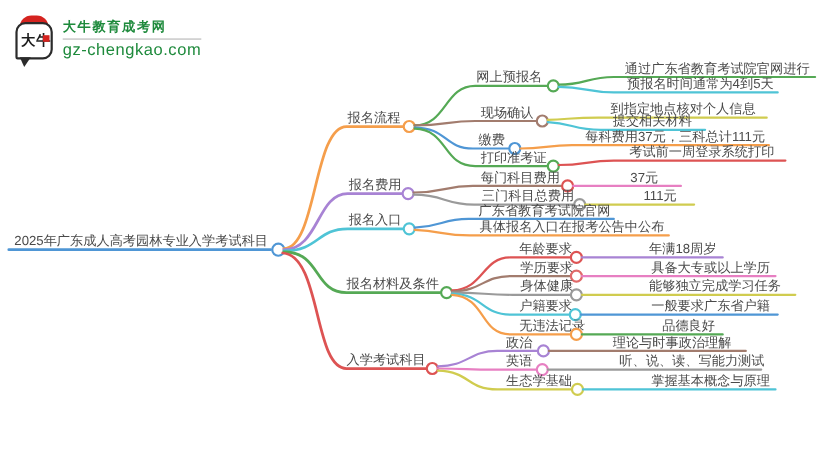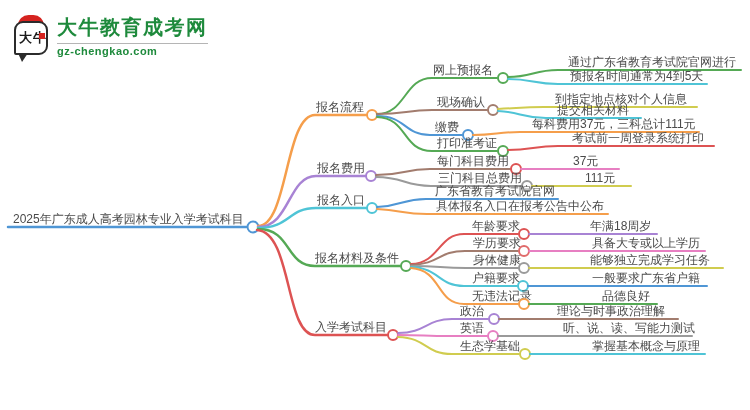--- a/index.html
+++ b/index.html
@@ -11,23 +11,23 @@
   .logo-hat{position:absolute;left:4px;top:0;width:26px;height:13px;background:#d5231f;
     border-radius:13px 13px 3px 3px;}
   .logo-bubble{position:absolute;left:0;top:6px;width:30px;height:30px;background:#fff;
     border:2px solid #2b2b2b;border-radius:9px 9px 9px 2px;}
   .logo-bubble:after{content:"";position:absolute;left:2px;bottom:-9px;width:0;height:0;
     border-left:4px solid transparent;border-right:6px solid transparent;border-top:9px solid #2b2b2b;}
   .logo-chars{position:absolute;left:3px;top:8px;width:28px;font-weight:bold;font-size:13px;
     line-height:13px;color:#1c1c1c;letter-spacing:1px;}
   .logo-seal{position:absolute;right:1px;top:10px;width:6px;height:6px;background:#d5231f;}
   .logo-text{display:flex;flex-direction:column;}
-  .logo-title{font-size:20px;font-weight:bold;letter-spacing:1.5px;}
+  .logo-title{font-size:12px;font-weight:bold;letter-spacing:1.5px;}
   .logo-divider{height:1px;background:#b5b5b5;margin:2px 0 1px 0;width:100%;}
-  .logo-url{font-size:11px;font-weight:bold;letter-spacing:0.5px;}
+  .logo-url{font-size:15px;font-weight:normal;letter-spacing:0.5px;}
   
   svg text{fill:#4a4a4a;font-size:12px;font-family:"Liberation Sans","DejaVu Sans",sans-serif;}
   svg path{fill:none;stroke-linecap:round;}
 </style>
 </head>
 <body>
 
 <div class="stage">
 
   

